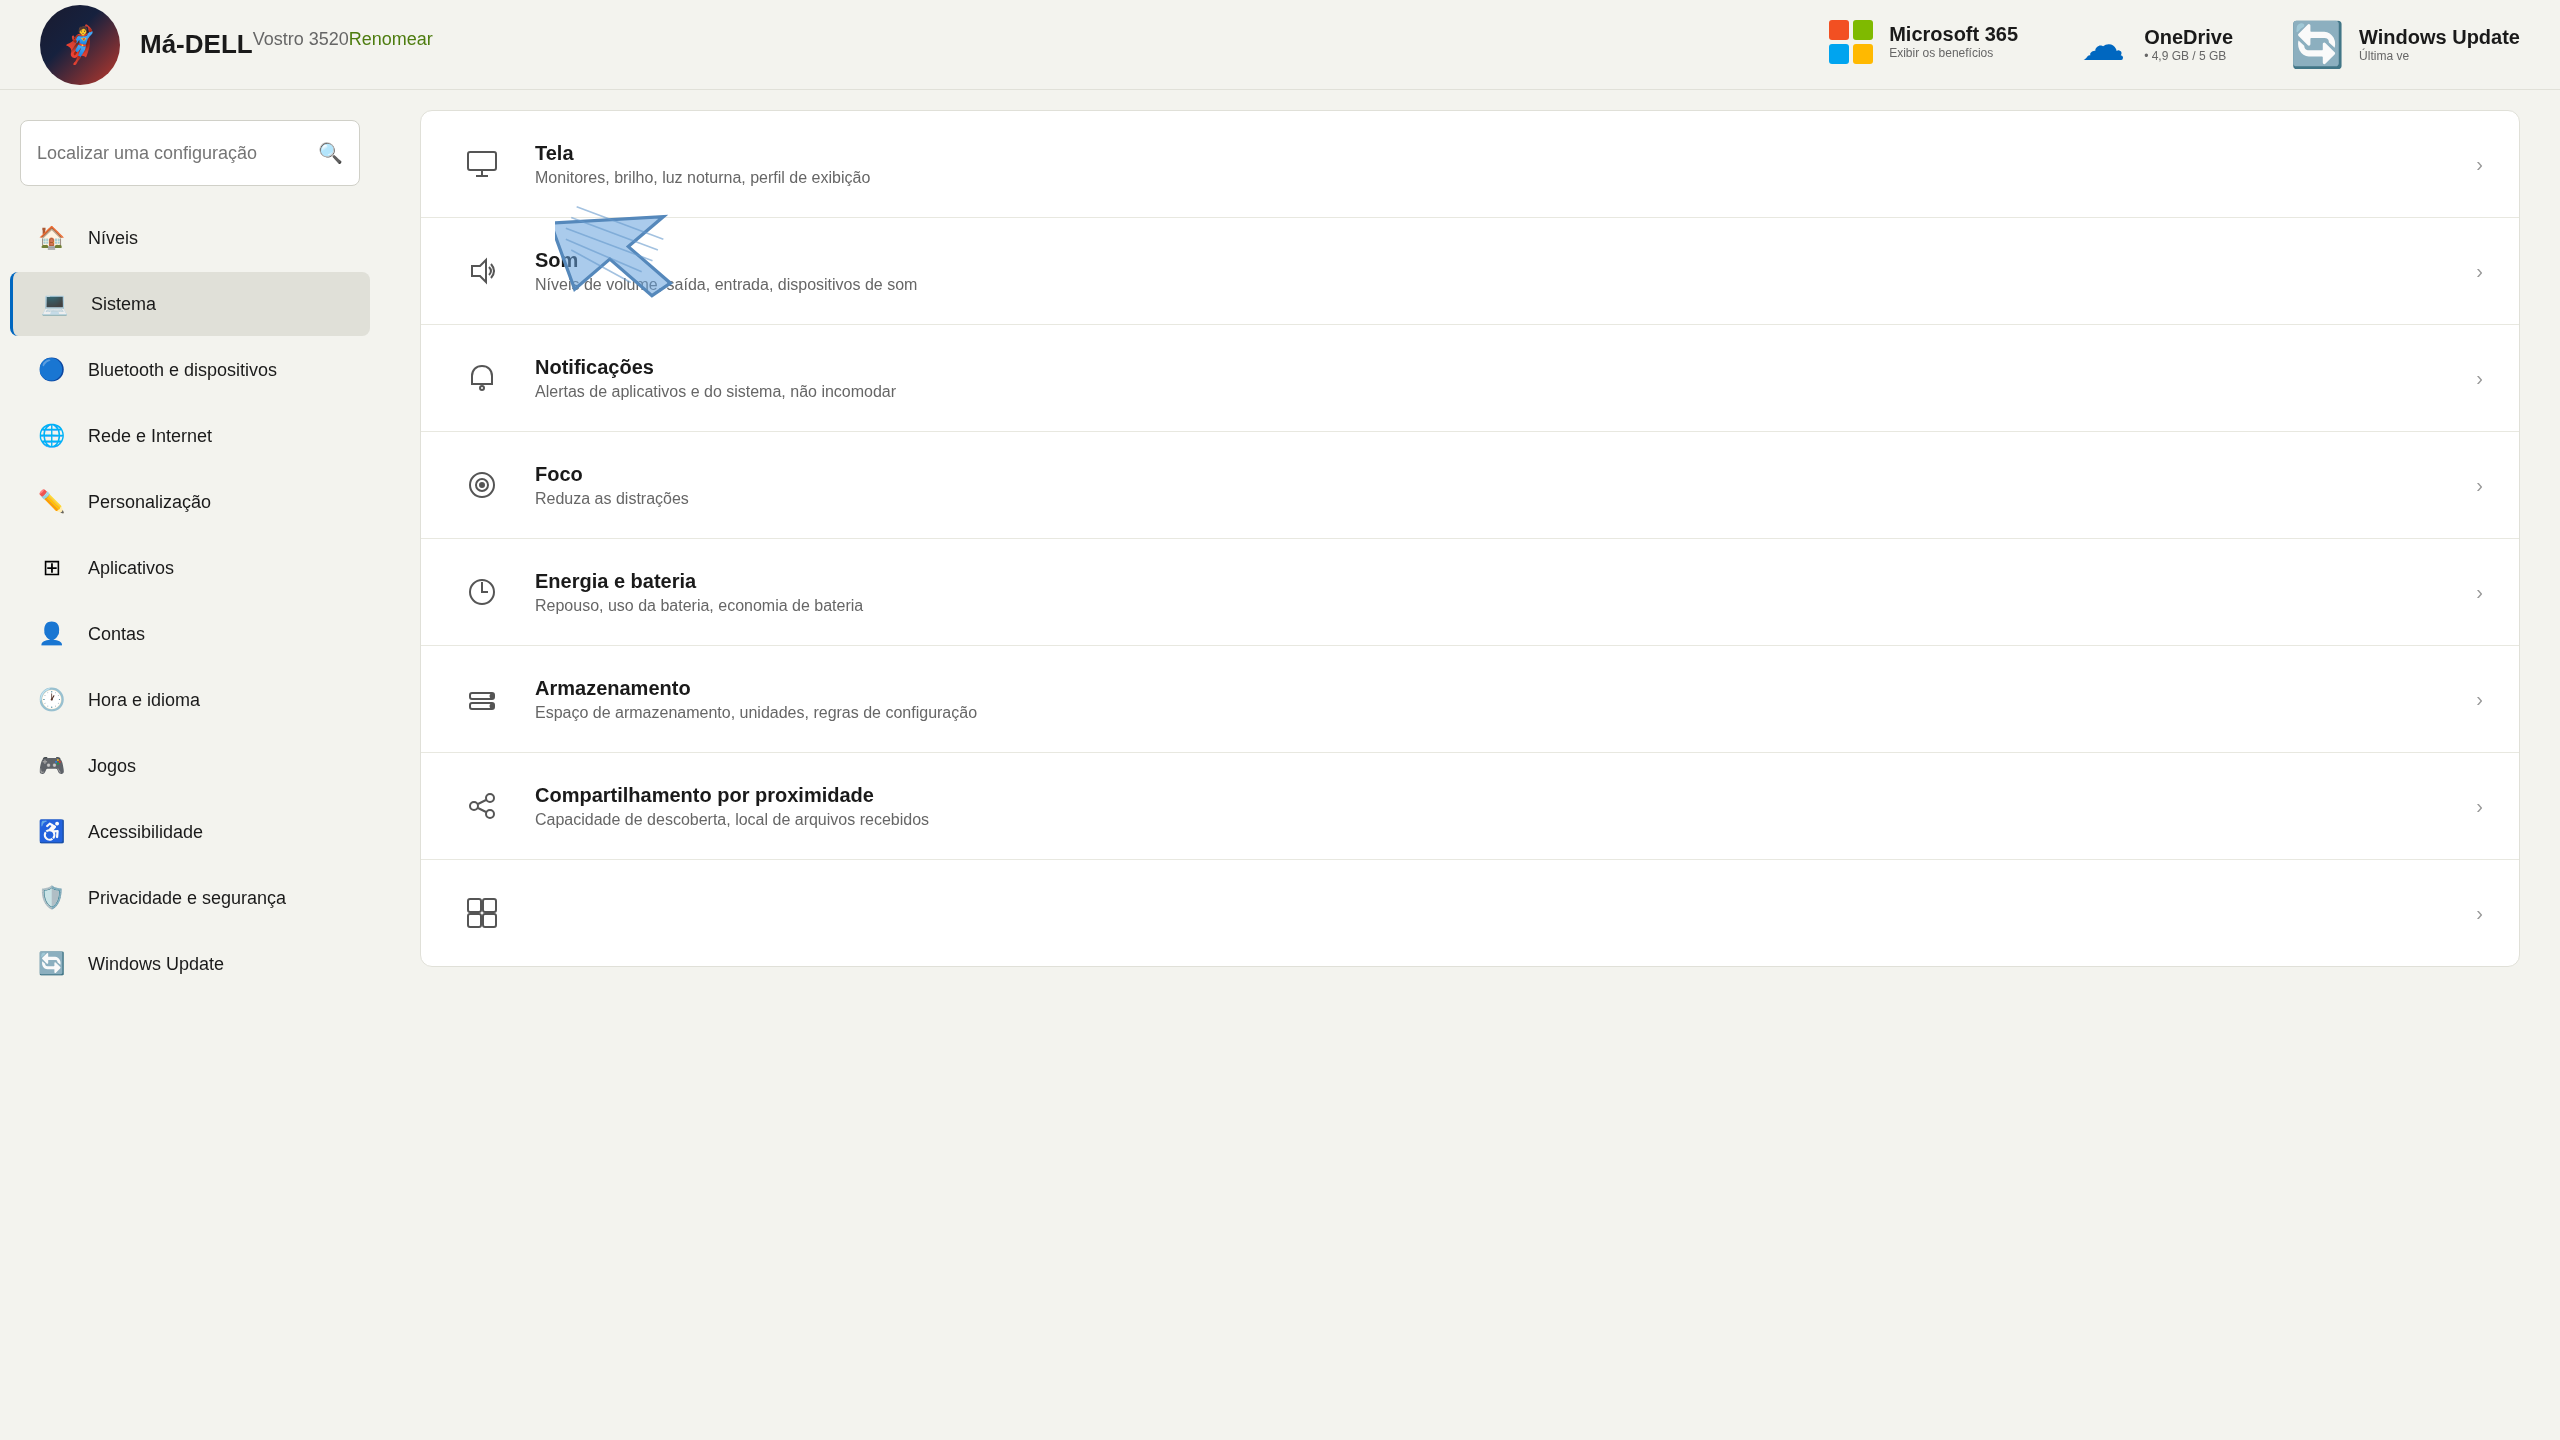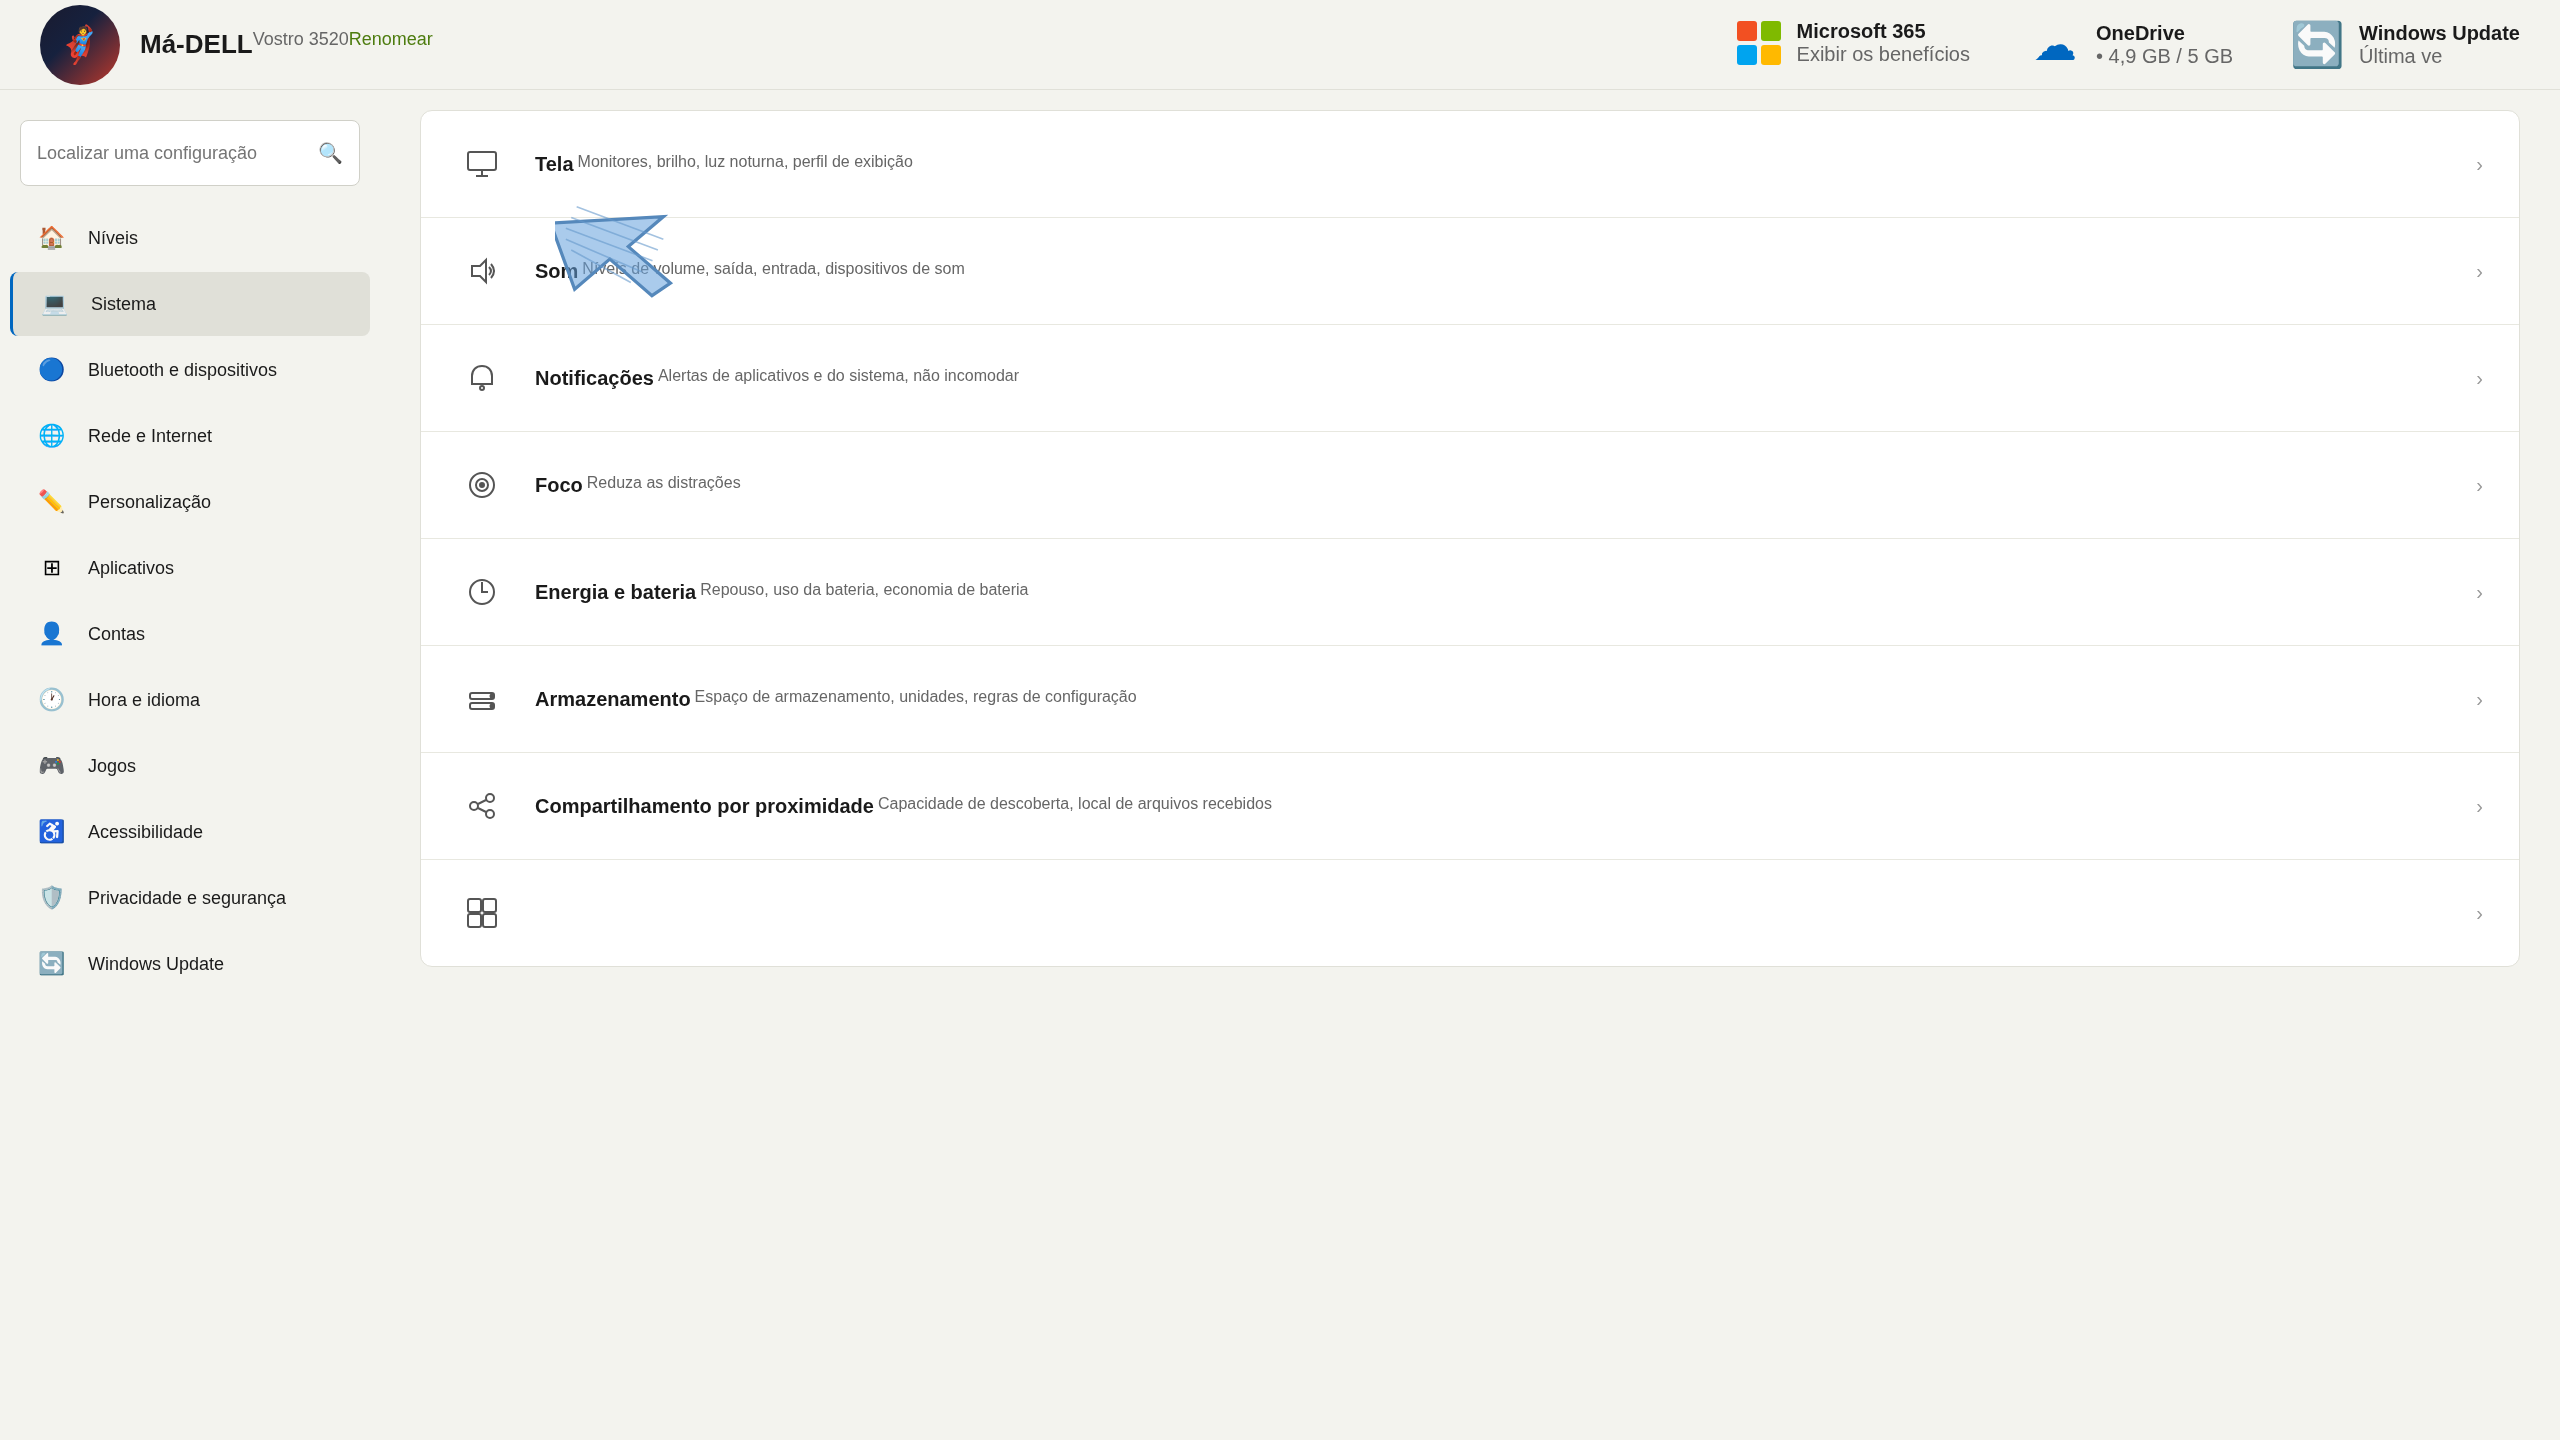--- a/index.html
+++ b/index.html
@@ -100,21 +100,21 @@
     .header-app-info {
       display: flex;
       flex-direction: column;
     }
     .header-app-name {
       font-size: 20px;
       font-weight: 600;
       color: #1a1a1a;
     }
     .header-app-desc {
-      font-size: 20px;
+      font-size: 12px;
       color: #666;
     }
 
     
     .main {
       display: flex;
       flex: 1;
       overflow: hidden;
     }
 
@@ -211,21 +211,21 @@
       height: 50px;
       display: flex;
       align-items: center;
       justify-content: center;
       font-size: 30px;
       color: #555;
       flex-shrink: 0;
     }
     .settings-item-text {
       display: flex;
-      flex-direction: row;
+      flex-direction: column;
       gap: 4px;
     }
     .settings-item-title {
       font-size: 20px;
       font-weight: 600;
       color: #1a1a1a;
     }
     .settings-item-desc {
       font-size: 16px;
       color: #666;

